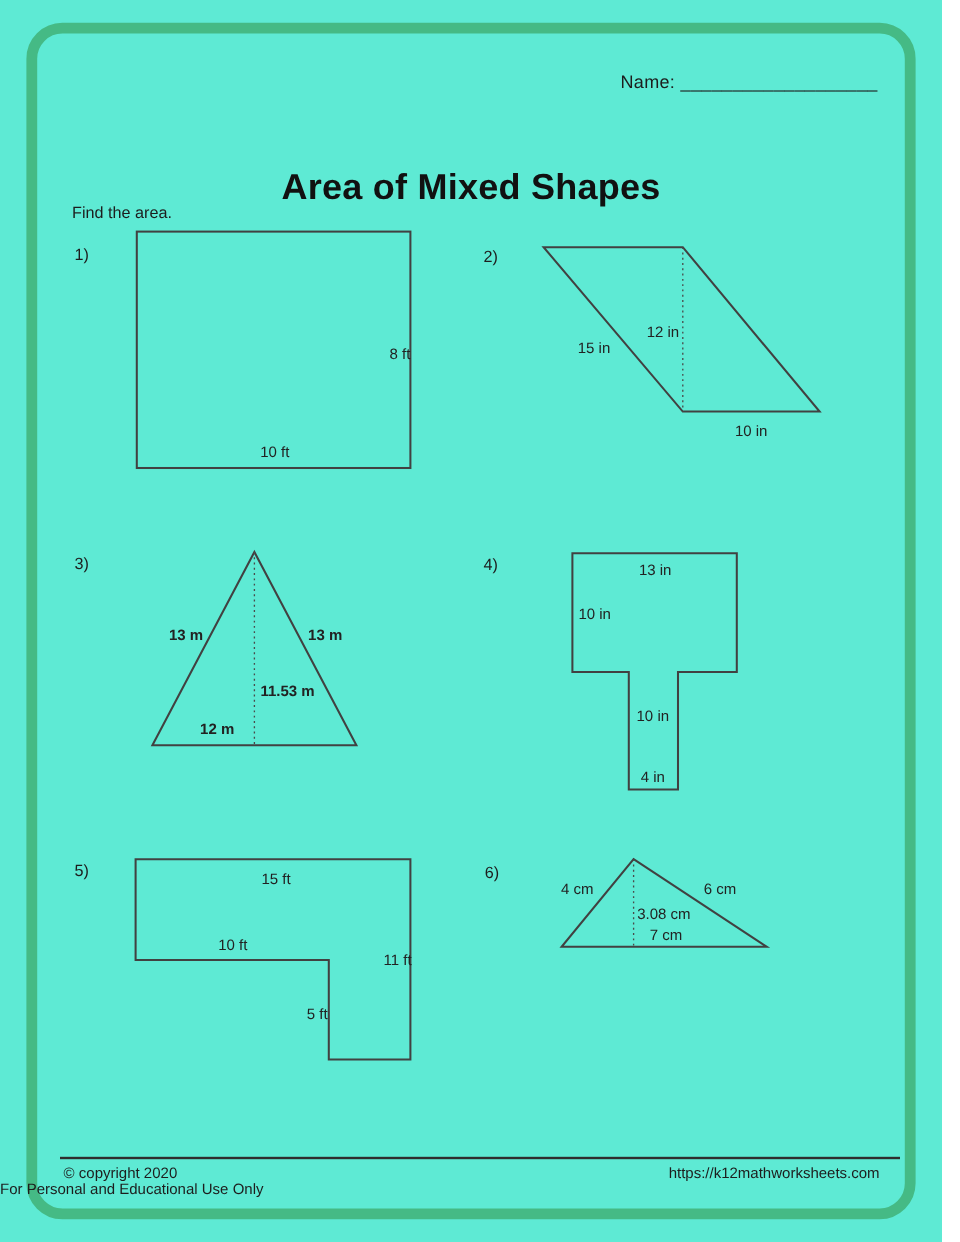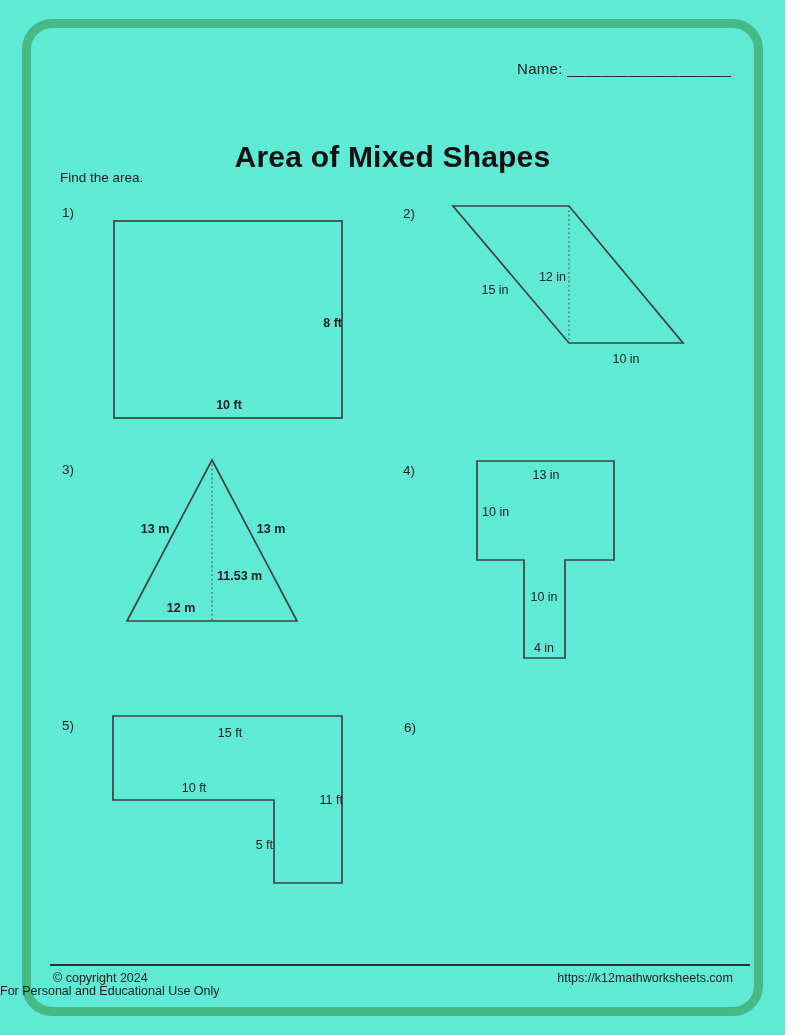--- a/index.html
+++ b/index.html
@@ -99,21 +99,21 @@
 
   <div class="instruction">Find the area.</div>
 
   <div class="prob-num" style="left:62px; top:205px;">1)</div>
   <div class="prob-num" style="left:403px; top:206px;">2)</div>
   <div class="prob-num" style="left:62px; top:462px;">3)</div>
   <div class="prob-num" style="left:403px; top:463px;">4)</div>
   <div class="prob-num" style="left:62px; top:718px;">5)</div>
   <div class="prob-num" style="left:404px; top:720px;">6)</div>
 
-  <div class="shape" style="left:113px; top:220px;font-weight:bold;">
+  <div class="shape" style="left:113px; top:192px;">
     <svg width="232" height="202" viewBox="0 0 232 202">
       <rect class="outline" x="1" y="1" width="228" height="197"></rect>
       <text x="229" y="107" text-anchor="end">8 ft</text>
       <text x="116" y="189" text-anchor="middle">10 ft</text>
     </svg>
   </div>
 
   <div class="shape" style="left:450px; top:203px;">
     <svg width="240" height="165" viewBox="0 0 240 165">
       <polygon class="outline" points="3,3 119,3 233,140 119,140"></polygon>
@@ -148,19 +148,29 @@
   <div class="shape" style="left:110px; top:712px;">
     <svg width="238" height="176" viewBox="0 0 238 176">
       <polygon class="outline" points="3,4 232,4 232,171 164,171 164,88 3,88"></polygon>
       <text x="120" y="25" text-anchor="middle">15 ft</text>
       <text x="84" y="80" text-anchor="middle">10 ft</text>
       <text x="233" y="92" text-anchor="end">11 ft</text>
       <text x="163" y="137" text-anchor="end">5 ft</text>
     </svg>
   </div>
 
+  <div class="shape" style="left:462px; top:710px;">
+    <svg width="185" height="85" viewBox="0 0 185 85">
+      <polygon class="outline" points="66,6 177,79 6,79"></polygon>
+      <line class="dotted" x1="66" y1="6" x2="66" y2="79"></line>
+      <text x="19" y="35" text-anchor="middle">4 cm</text>
+      <text x="138" y="35" text-anchor="middle">6 cm</text>
+      <text x="69" y="56" text-anchor="start">3.08 cm</text>
+      <text x="93" y="73" text-anchor="middle">7 cm</text>
+    </svg>
+  </div>
 
   <div class="footer-rule"></div>
-  <div class="footer-text footer-left">© copyright 2024</div>
+  <div class="footer-text footer-left">© copyright 2020</div>
   <div class="footer-text footer-center">For Personal and Educational Use Only</div>
   <div class="footer-text footer-right">https://k12mathworksheets.com</div>
 
 </div>
 
 </body></html>

